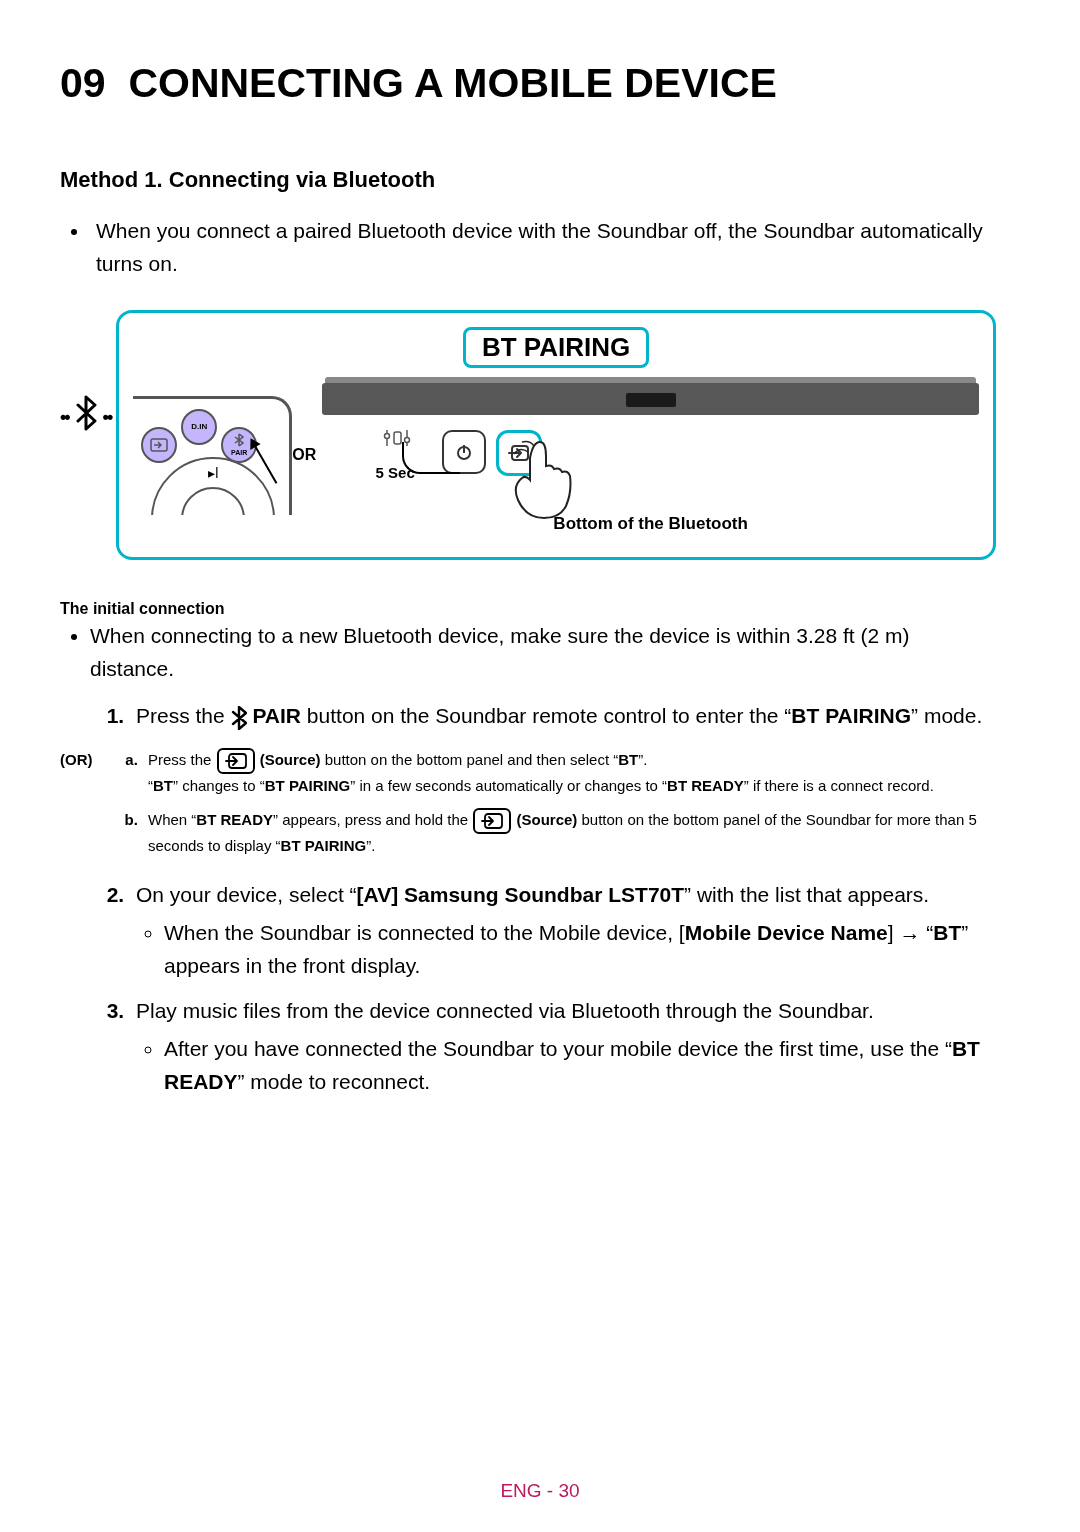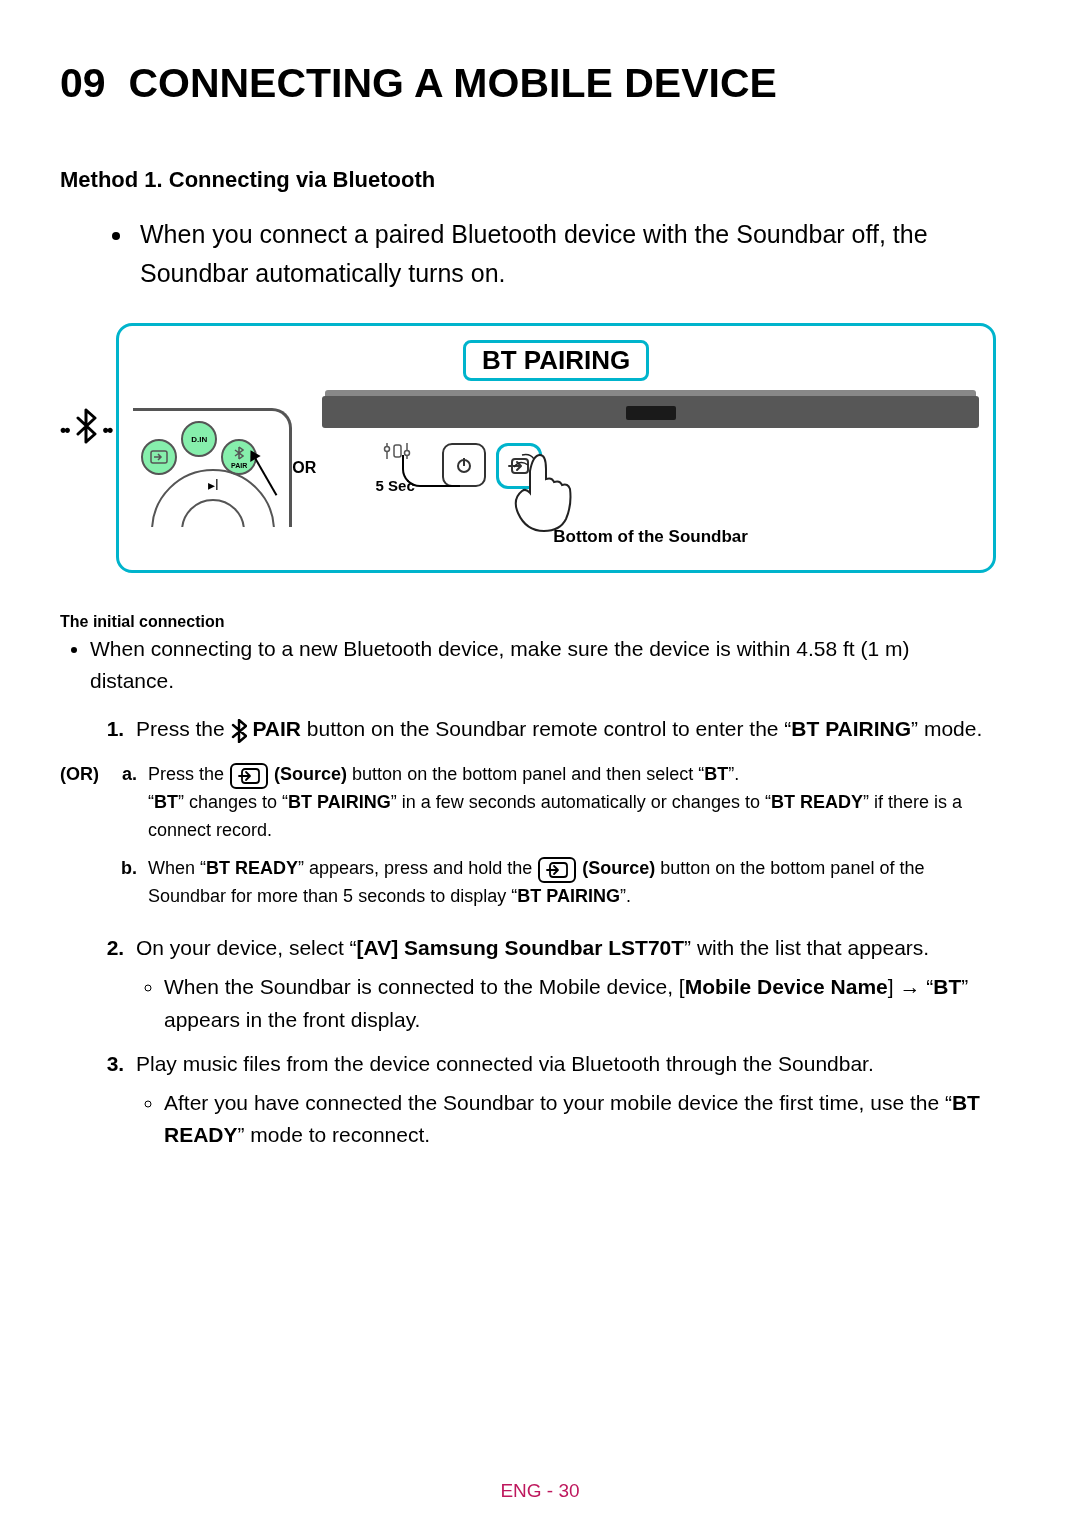--- a/index.html
+++ b/index.html
@@ -30,24 +30,23 @@
   p.intro {
     font-size: 21px;
     line-height: 1.55;
     margin: 0 0 8px 0;
   }
   ul.top-bullets {
     margin: 0 0 10px 0;
     padding-left: 30px;
   }
   ul.top-bullets li {
-    font-size: 25px;
+    font-size: 21px;
     line-height: 1.55;
     padding-left: 6px;
-    margin-left: 44px;
   }
 
   
   .diagram {
     display: flex;
     align-items: flex-start;
     gap: 5px;
     margin: 30px 0 40px 0;
   }
   .phone-col {
@@ -138,21 +137,21 @@
     position: relative;
     overflow: hidden;
   }
   .remote-inner {
     position:absolute; inset:0;
   }
   .rbtn {
     position: absolute;
     border: 2.5px solid #555;
     border-radius: 50%;
-    background: #86efac;
+    background: #c4b5fd;
     font-size: 10px;
     font-weight: 700;
     display:flex; align-items:center; justify-content:center;
   }
   .rbtn.src { top: 28px; left: 8px; width: 32px; height: 32px; font-size:14px;}
   .rbtn.din { top: 10px; left: 48px; width: 32px; height: 32px; font-size:8px;}
   .rbtn.pair{ top: 28px; left: 88px; width: 32px; height: 32px; font-size:8px; flex-direction:column;}
   .rbtn.pair span:first-child{font-size:15px; line-height:1; font-weight:900;}
   .rbtn.pair span:last-child{font-size:7px; line-height:1; font-weight:900;}
   .wheel {
@@ -307,21 +306,21 @@
   ol.steps > li {
     margin-bottom: 12px;
     padding-left: 6px;
     margin-left: 36px;
   }
   ol.steps > li::marker, ol.letters > li::marker {
     font-weight: 700;
   }
   .or-block {
     display: flex;
-    font-size: 18px;
+    font-size: 15px;
     line-height: 1.55;
     margin: 4px 0 12px 0;
   }
   .or-label {
     font-weight: 800;
     width: 56px;
     flex-shrink:0;
   }
   ol.letters {
     margin: 0;
@@ -455,30 +454,30 @@
           </div>
           <div class="hand">
             <svg viewBox="0 0 70 80">
               <path d="M20 18 q3 -16 10 -16 q6 0 6 14 l0 10 q6 -2 8 3 q6 -2 8 3 q6 -2 8 4 q2 16 -4 30 q-6 12 -22 12 q-18 0 -26 -18 q-6 -14 4 -22 q4 -3 8 2 z" fill="#fff" stroke="#222" stroke-width="2"></path>
               <path d="M18 12 q-8 -6 -14 2" fill="none" stroke="#222" stroke-width="1.5"></path>
               <path d="M24 6 q-4 -6 -12 -4" fill="none" stroke="#222" stroke-width="1.5"></path>
             </svg>
           </div>
           <div class="fivesec-line"></div>
           <div class="fivesec">5 Sec</div>
-          <div class="bottom-label">Bottom of the Soundbar</div>
+          <div class="bottom-label">Bottom of the Bluetooth</div>
         </div>
       </div>
     </div>
   </div>
 
   <h3 class="sub">The initial connection</h3>
 
   <ul class="sub-bullets">
-    <li>When connecting to a new Bluetooth device, make sure the device is within 4.58 ft (1 m) distance.</li>
+    <li>When connecting to a new Bluetooth device, make sure the device is within 3.28 ft (2 m) distance.</li>
   </ul>
 
   <ol class="steps">
     <li>
       <span>Press the </span><span class="inline-bt">
         <svg width="16" height="24" viewBox="0 0 16 24" style="vertical-align:-4px">
           <path d="M8 1 L8 23 M8 1 L15 7 L2 18 M8 23 L15 17 L2 6" stroke="#000" stroke-width="2.4" fill="none" stroke-linejoin="round" stroke-linecap="round"></path>
         </svg>
       </span> <strong>PAIR</strong><span> button on the Soundbar remote control to enter the “</span><strong>BT PAIRING</strong><span>” mode.</span>
     </li>

